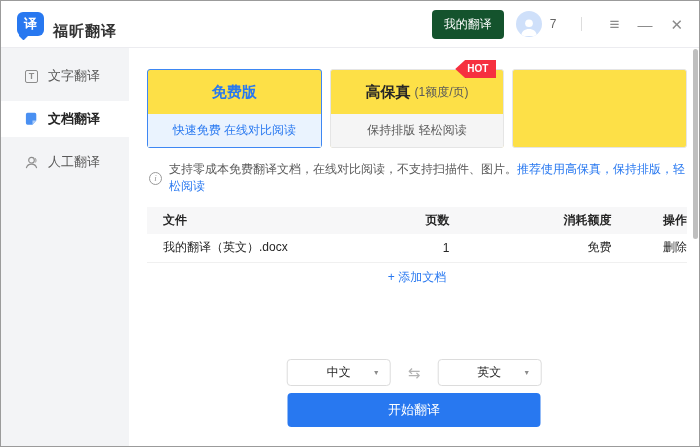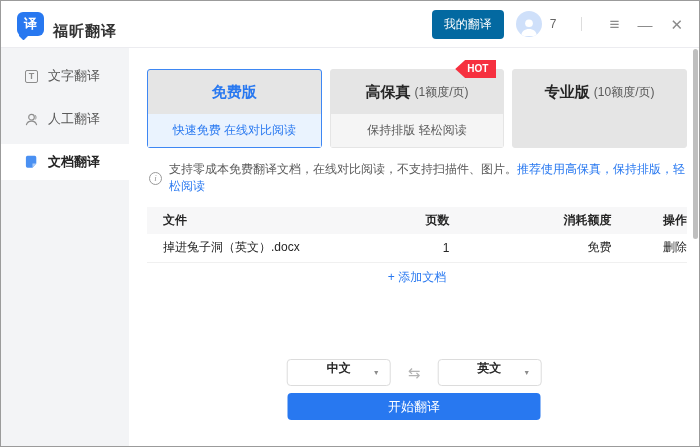--- a/index.html
+++ b/index.html
@@ -23,21 +23,21 @@
     display: flex; align-items: center; justify-content: center;
   }
   .logo-icon::after {
     content: ""; position: absolute; left: 3px; bottom: -3px;
     width: 7px; height: 7px; background: #2878f0; transform: rotate(45deg);
     border-radius: 1px;
   }
   .logo-text { font-size: 15px; font-weight: bold; color: #333; letter-spacing: 1px; margin-top: 15px; }
   .header-right { display: flex; align-items: center; }
   .btn-my {
-    background: #0369a1; color: #fff; border: none; border-radius: 4px;
+    background: #14532d; color: #fff; border: none; border-radius: 4px;
     font-size: 12px; padding: 6px 12px; cursor: pointer; font-family: inherit;
   }
   .avatar {
     width: 26px; height: 26px; border-radius: 50%; background: #cfe0fa;
     margin-left: 12px; overflow: hidden; display: flex; align-items: flex-end; justify-content: center;
     cursor: pointer;
   }
   .credits { color: #666; margin-left: 8px; font-size: 12px; }
   .vdivider { width: 1px; height: 14px; background: #ddd; margin: 0 10px 0 24px; }
   .win-icon {
@@ -59,21 +59,21 @@
     width: 13px; height: 13px; border: 1px solid #8c8c8c; border-radius: 2px;
     color: #8c8c8c; font-size: 9px; font-weight: bold; display: flex; align-items: center; justify-content: center;
   }
 
   .main { flex: 1; position: relative; padding: 21px 12px 0 18px; background: #fff; }
 
   
   .plans { display: flex; gap: 8px; }
   .plan {
     flex: 1; position: relative; border: 1px solid #e5e5e5; border-radius: 3px;
-    text-align: center; cursor: pointer; background: #e5e5e5;
+    text-align: center; cursor: pointer; background: #fde047;
   }
   .plan-top { height: 44px; display: flex; align-items: center; justify-content: center; gap: 4px; }
   .plan-name { font-size: 15px; font-weight: bold; color: #262626; }
   .plan-suffix { font-size: 12px; color: #595959; }
   .plan-sub {
     height: 33px; background: #f5f5f5; color: #595959; font-size: 12px;
     display: flex; align-items: center; justify-content: center;
   }
   .plan.selected { border-color: #3e87f3; }
   .plan.selected .plan-name { color: #2878f0; }
@@ -105,28 +105,28 @@
   .add-doc { text-align: center; margin-top: 6px; }
   .add-doc a { color: #2878f0; text-decoration: none; cursor: pointer; }
 
   
   .lang-row {
     position: absolute; top: 311px; left: 50%; transform: translateX(-50%);
     display: flex; align-items: center;
   }
   .lang-select {
     width: 104px; height: 27px; border: 1px solid #dcdcdc; border-radius: 4px;
-    display: flex; align-items: flex-start; justify-content: center; position: relative;
-    cursor: pointer; background: #fff; color: #262626; font-size: 12px; font-weight: bold;
+    display: flex; align-items: center; justify-content: center; position: relative;
+    cursor: pointer; background: #fff; color: #262626; font-size: 12px;
   }
   .lang-select .caret { position: absolute; right: 10px; top: 9px; font-size: 7px; color: #8c8c8c; }
   .swap { margin: 0 17px; color: #b3b3b3; font-size: 15px; cursor: pointer; user-select: none; }
   .translate-btn {
     position: absolute; top: 345px; left: 50%; transform: translateX(-50%);
-    width: 253px; height: 27px; background: #2878f0; color: #fff; border: none;
+    width: 253px; height: 34px; background: #2878f0; color: #fff; border: none;
     border-radius: 4px; font-size: 13px; cursor: pointer; font-family: Liberation Sans, sans-serif;
   }
 
   
   .scroll-thumb {
     position: absolute; right: 1px; top: 48px; width: 5px; height: 190px;
     background: #bfbfbf; border-radius: 3px;
   }
 </style>
 </head>
@@ -158,64 +158,60 @@
   </div>
 
   <div class="app-body">
 
     <div class="sidebar">
       <div class="side-item">
         <span class="side-icon">
           <span class="ticon">T</span>
         </span>
         <span>文字翻译</span>
+      </div>
+      <div class="side-item active">
+        <span class="side-icon">
+          <svg width="14" height="14" viewBox="0 0 14 14">
+            <path d="M2.5 0.8h7.2a1.6 1.6 0 0 1 1.6 1.6v6.2l-3.8 4.1H2.5a1.6 1.6 0 0 1-1.6-1.6V2.4a1.6 1.6 0 0 1 1.6-1.6z" fill="#4a90f2"></path>
+            <path d="M11.3 8.6l-3.8 4.1V8.6z" fill="#aecdf8"></path>
+          </svg>
+        </span>
+        <span>文档翻译</span>
       </div>
       <div class="side-item">
         <span class="side-icon">
           <svg width="15" height="15" viewBox="0 0 16 16" fill="none" stroke="#8c8c8c" stroke-width="1.2">
             <circle cx="8" cy="5.5" r="3"></circle>
             <path d="M2.5 14c0.7-3 2.9-4.3 5.5-4.3s4.8 1.3 5.5 4.3"></path>
             <path d="M11.5 3.2c1.5 0.8 1.8 3.4 0.5 4.8" stroke-width="1"></path>
           </svg>
         </span>
         <span>人工翻译</span>
       </div>
-      <div class="side-item active">
-        <span class="side-icon">
-          <svg width="14" height="14" viewBox="0 0 14 14">
-            <path d="M2.5 0.8h7.2a1.6 1.6 0 0 1 1.6 1.6v6.2l-3.8 4.1H2.5a1.6 1.6 0 0 1-1.6-1.6V2.4a1.6 1.6 0 0 1 1.6-1.6z" fill="#4a90f2"></path>
-            <path d="M11.3 8.6l-3.8 4.1V8.6z" fill="#aecdf8"></path>
-          </svg>
-        </span>
-        <span>文档翻译</span>
-      </div>
     </div>
 
     <div class="main">
 
       <div class="plans">
         <div class="plan selected">
           <div class="plan-top">
             <span class="plan-name">免费版</span>
           </div>
           <div class="plan-sub">快速免费 在线对比阅读</div>
         </div>
         <div class="plan">
           <span class="hot-badge">HOT</span>
           <div class="plan-top">
             <span class="plan-name">高保真</span>
             <span class="plan-suffix">(1额度/页)</span>
           </div>
           <div class="plan-sub">保持排版 轻松阅读</div>
         </div>
         <div class="plan">
-          <div class="plan-top">
-            <span class="plan-name">专业版</span>
-            <span class="plan-suffix">(10额度/页)</span>
-          </div>
         </div>
       </div>
 
       <div class="notice">
         <span class="info-icon">i</span>
         <span><span>支持零成本免费翻译文档，在线对比阅读，不支持扫描件、图片。</span><span class="notice-link">推荐使用高保真，保持排版，轻松阅读</span></span>
       </div>
 
       <table class="file-table">
         <colgroup>
@@ -227,21 +223,21 @@
         <thead>
           <tr>
             <th class="col-file">文件</th>
             <th class="col-center">页数</th>
             <th class="col-center">消耗额度</th>
             <th class="col-center">操作</th>
           </tr>
         </thead>
         <tbody>
           <tr>
-            <td class="col-file">掉进兔子洞（英文）.docx</td>
+            <td class="col-file">我的翻译（英文）.docx</td>
             <td class="col-center">1</td>
             <td class="col-center">免费</td>
             <td class="col-center action-link">删除</td>
           </tr>
         </tbody>
       </table>
 
       <div class="add-doc">
         <a>+ 添加文档</a>
       </div>

